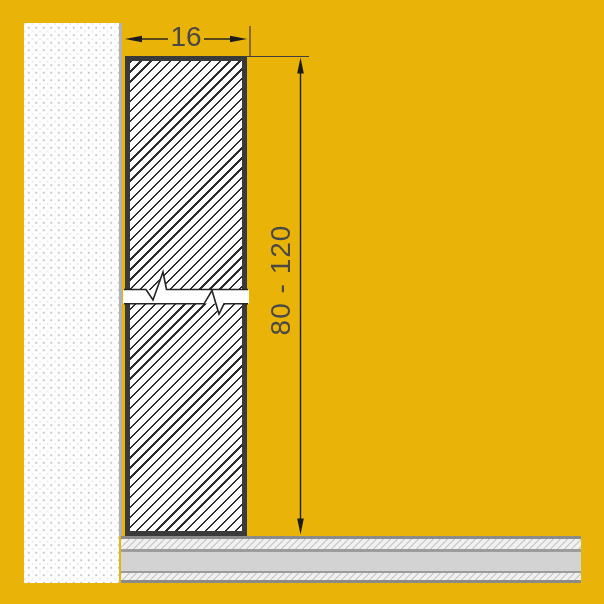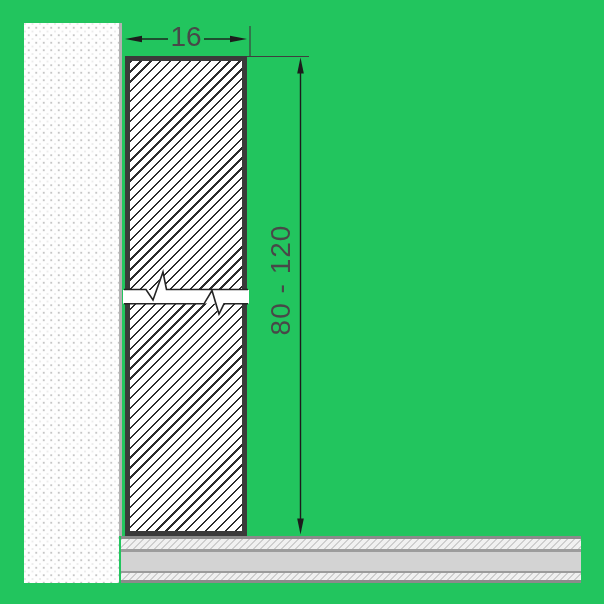--- a/index.html
+++ b/index.html
@@ -1,17 +1,17 @@
 <!DOCTYPE html>
 <html><head>
 <meta charset="utf-8">
 <style>
   html,body{margin:0;padding:0;background:#fff;}
   .canvas{
-    position:relative;width:604px;height:604px;background:#22c55e;overflow:hidden;
+    position:relative;width:604px;height:604px;background:#eab308;overflow:hidden;
     font-family:"Liberation Sans",sans-serif;
   }
   
   .wall{
     position:absolute;left:24px;top:23px;width:95px;height:560px;
     background-color:#fefefe;
     background-image:
       radial-gradient(circle,#c6c6c6 1.1px,rgba(0,0,0,0) 1.4px),
       radial-gradient(circle,#ebebeb 1px,rgba(0,0,0,0) 1.2px);
     background-size:7.5px 7.5px,7.5px 7.5px;

